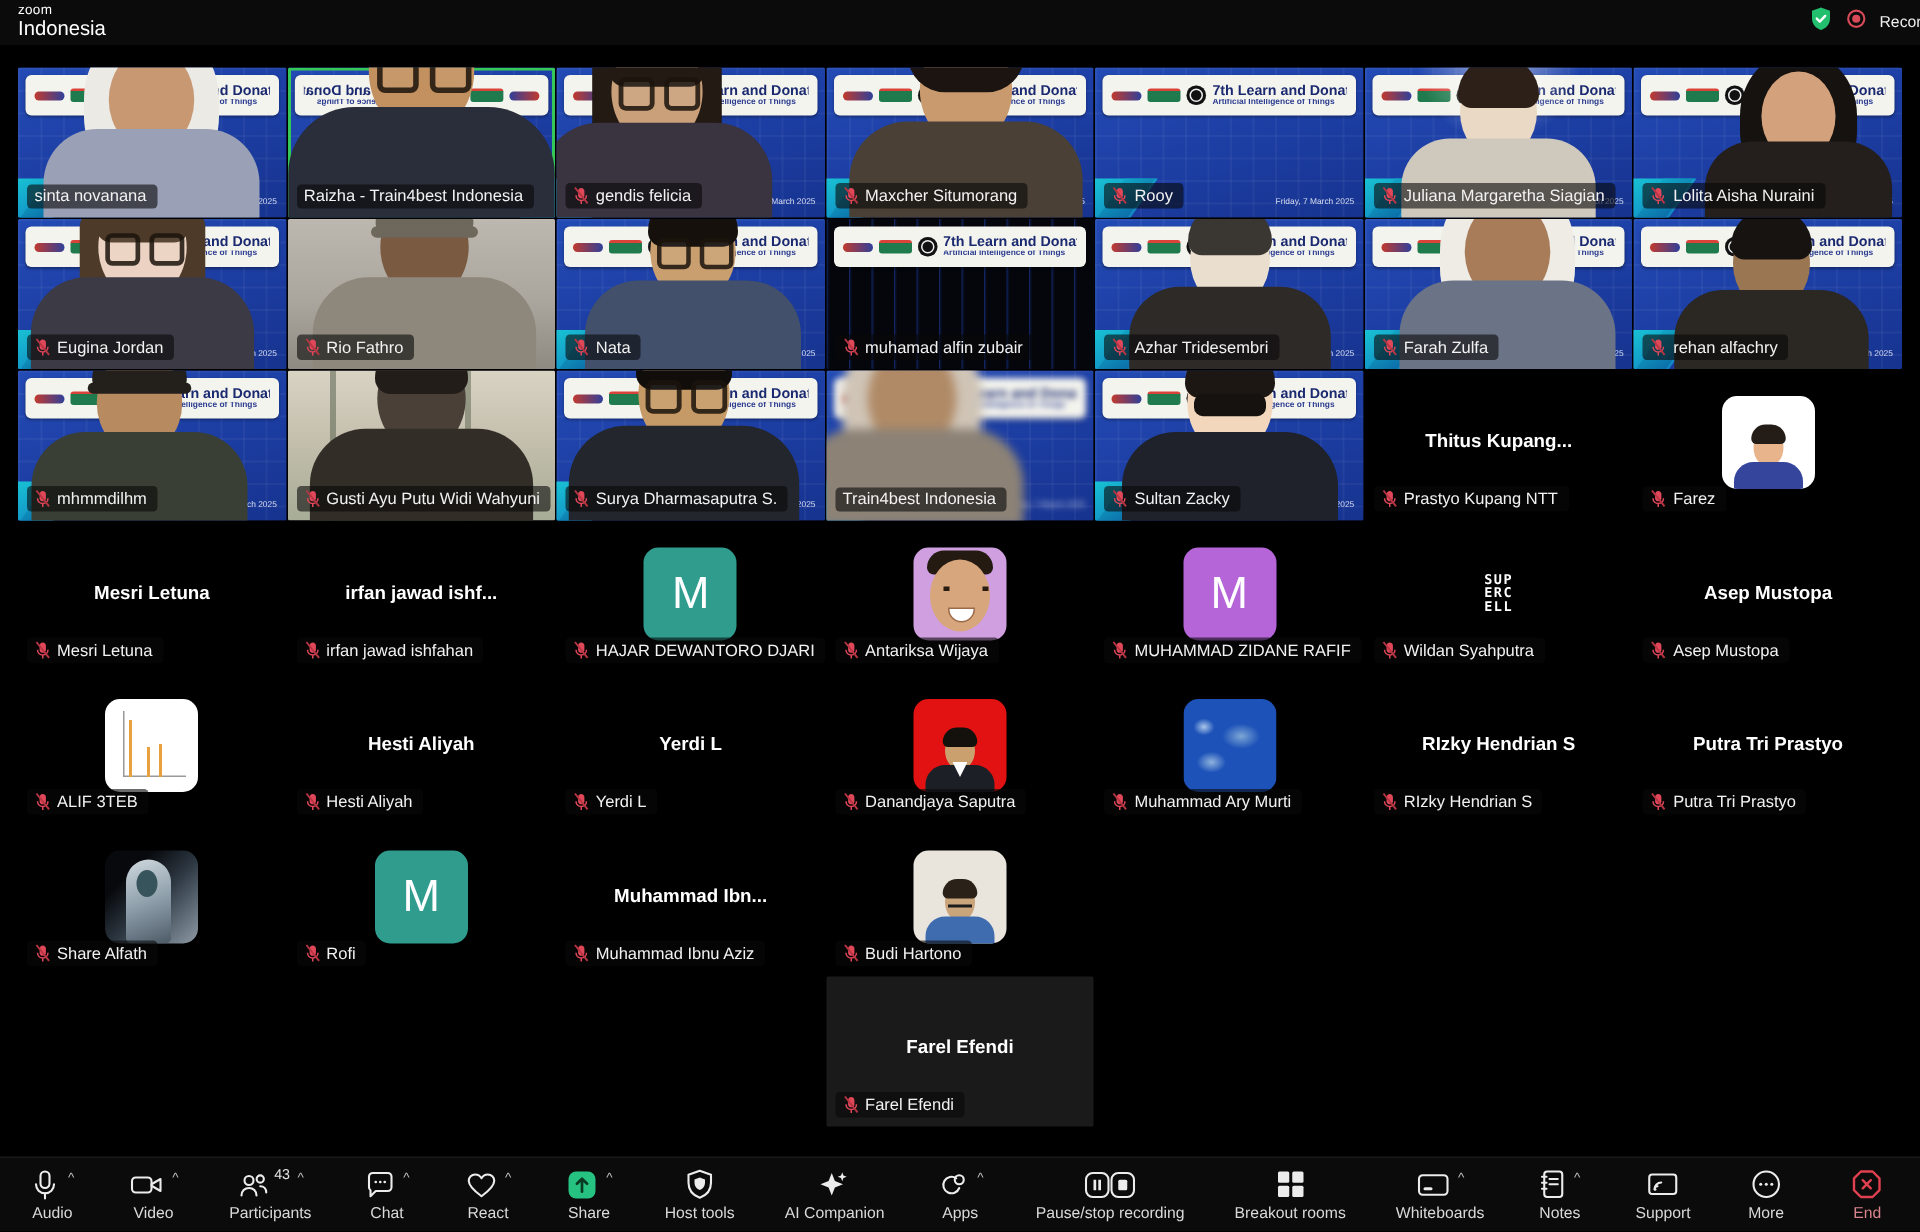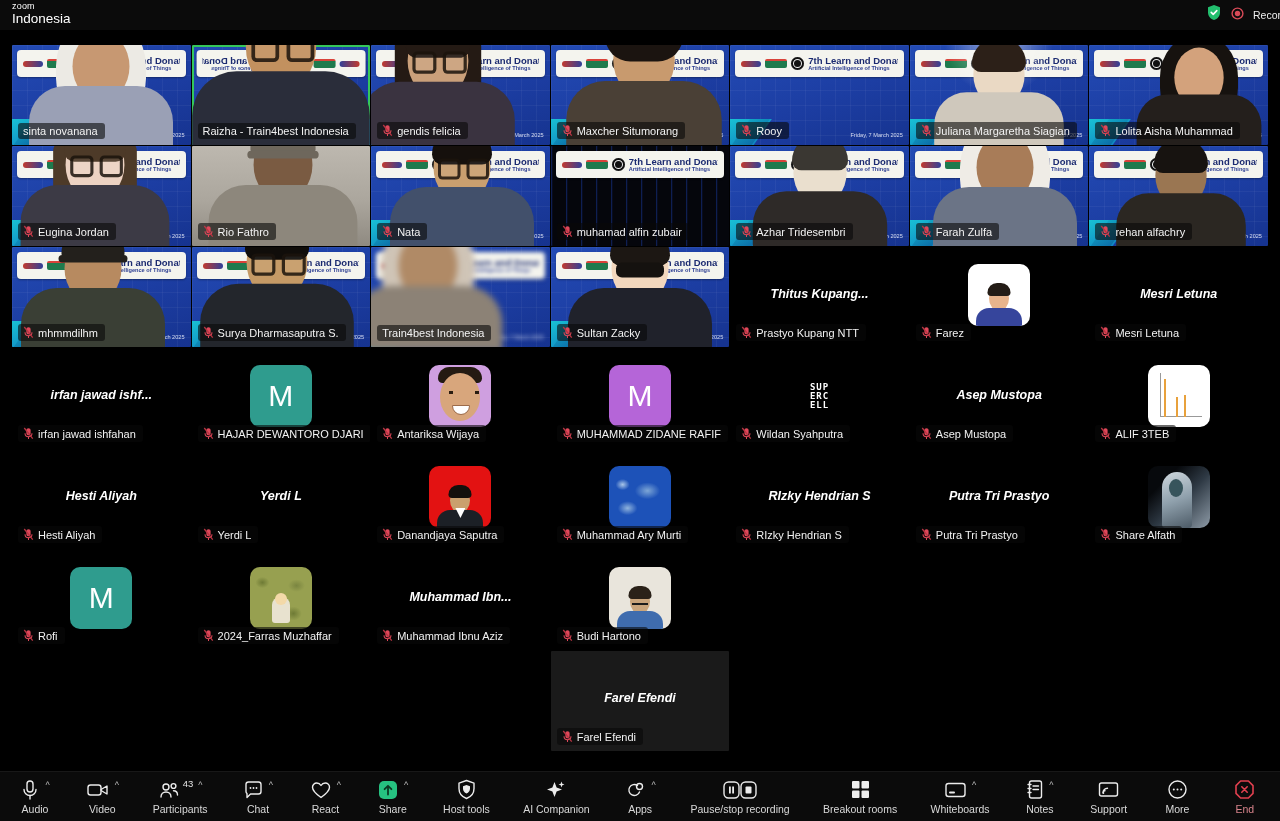--- a/index.html
+++ b/index.html
@@ -71,21 +71,21 @@
   .p-glasses i{display:block;width:12px;height:10px;border:2px solid rgba(25,18,10,.85);border-radius:3px;background:rgba(255,255,255,.07);}
   .p-sun{bottom:49px;left:44px;width:32px;height:10px;background:#15120f;border-radius:4px;z-index:4;}
   .p-shoulders{bottom:0;left:12px;width:96px;height:42px;border-radius:24px 24px 0 0;z-index:5;}
   
   .chip{position:absolute;left:6px;bottom:6px;z-index:8;display:flex;align-items:center;gap:4px;
     background:rgba(8,8,8,.6);border-radius:3px;padding:2px 7px 2px 5px;
     font-size:11px;color:#f2f2f2;white-space:nowrap;max-width:91%;overflow:hidden;text-overflow:ellipsis;}
   .chip .mic{flex:none;display:inline-flex;}
   
   .cname{position:absolute;top:47%;left:4px;right:4px;transform:translateY(-50%);
-    text-align:center;font-weight:700;font-size:12.5px;color:#fff;white-space:nowrap;overflow:hidden;font-style:italic;}
+    text-align:center;font-weight:700;font-size:12.5px;color:#fff;white-space:nowrap;overflow:hidden;}
   .avatar{position:absolute;top:17px;left:50%;transform:translateX(-50%);width:62px;height:62px;border-radius:10px;overflow:hidden;}
   .avatar>div{position:absolute;}
   .av-letter{display:flex;align-items:center;justify-content:center;font-size:30px;font-weight:500;color:#fff;}
   .av-supercell{background:#000;display:flex;flex-direction:column;align-items:center;justify-content:center;line-height:1;}
   .av-supercell span{font-family:"DejaVu Sans Mono",monospace;font-size:9px;font-weight:800;color:#fff;letter-spacing:1px;}
   .av-chart{background:#fff;}
   .av-chart .ax{left:12px;top:8px;bottom:10px;width:1px;background:#999;}
   .av-chart .base{left:12px;right:8px;bottom:10px;height:1px;background:#999;}
   .av-chart .bar{bottom:10px;width:2px;background:#e8a13c;}
   .av-chart .ttl{top:3px;right:4px;font-size:4px;color:#888;}
@@ -354,21 +354,21 @@
       </div>
       <div class="chip">
         <span class="mic">
           <svg width="11" height="13" viewBox="0 0 12 14">
             <path d="M6 1.3c1.4 0 2.3 1 2.3 2.3v3c0 1.3-.9 2.3-2.3 2.3s-2.3-1-2.3-2.3v-3C3.7 2.3 4.6 1.3 6 1.3z" fill="#e0485a"></path>
             <path d="M2.2 6.7c0 2.2 1.6 3.8 3.8 3.8s3.8-1.6 3.8-3.8" stroke="#e0485a" fill="none" stroke-width="1.1"></path>
             <line x1="6" y1="10.6" x2="6" y2="13" stroke="#e0485a" stroke-width="1.1"></line>
             <line x1="1.4" y1="1" x2="10.6" y2="12.6" stroke="#b83543" stroke-width="1.4"></line>
           </svg>
         </span>
-        <span>Lolita Aisha Muhammad</span>
+        <span>Lolita Aisha Nuraini</span>
       </div>
     </div>
     <div class="tile vbg">
       <div class="bgwrap">
         <div class="banner">
           <span class="lg lg1"></span>
           <span class="lg lg2"></span>
           <span class="lg lg3"></span>
           <div class="btxt">
             <div class="btitle">7th Learn and Donate</div>
@@ -603,20 +603,38 @@
           <svg width="11" height="13" viewBox="0 0 12 14">
             <path d="M6 1.3c1.4 0 2.3 1 2.3 2.3v3c0 1.3-.9 2.3-2.3 2.3s-2.3-1-2.3-2.3v-3C3.7 2.3 4.6 1.3 6 1.3z" fill="#e0485a"></path>
             <path d="M2.2 6.7c0 2.2 1.6 3.8 3.8 3.8s3.8-1.6 3.8-3.8" stroke="#e0485a" fill="none" stroke-width="1.1"></path>
             <line x1="6" y1="10.6" x2="6" y2="13" stroke="#e0485a" stroke-width="1.1"></line>
             <line x1="1.4" y1="1" x2="10.6" y2="12.6" stroke="#b83543" stroke-width="1.4"></line>
           </svg>
         </span>
         <span>mhmmdilhm</span>
       </div>
     </div>
+    <div class="tile room2">
+      <div class="person" style="transform: translateX(0px) scale(1.55);">
+        <div class="p-head" style="background: rgb(74, 64, 55);"></div>
+        <div class="p-hair" style="background: rgb(34, 29, 24);"></div>
+        <div class="p-shoulders" style="background: rgb(51, 45, 39);"></div>
+      </div>
+      <div class="chip">
+        <span class="mic">
+          <svg width="11" height="13" viewBox="0 0 12 14">
+            <path d="M6 1.3c1.4 0 2.3 1 2.3 2.3v3c0 1.3-.9 2.3-2.3 2.3s-2.3-1-2.3-2.3v-3C3.7 2.3 4.6 1.3 6 1.3z" fill="#e0485a"></path>
+            <path d="M2.2 6.7c0 2.2 1.6 3.8 3.8 3.8s3.8-1.6 3.8-3.8" stroke="#e0485a" fill="none" stroke-width="1.1"></path>
+            <line x1="6" y1="10.6" x2="6" y2="13" stroke="#e0485a" stroke-width="1.1"></line>
+            <line x1="1.4" y1="1" x2="10.6" y2="12.6" stroke="#b83543" stroke-width="1.4"></line>
+          </svg>
+        </span>
+        <span>Gusti Ayu Putu Widi Wahyuni</span>
+      </div>
+    </div>
     <div class="tile vbg">
       <div class="bgwrap">
         <div class="banner">
           <span class="lg lg1"></span>
           <span class="lg lg2"></span>
           <span class="lg lg3"></span>
           <div class="btxt">
             <div class="btitle">7th Learn and Donate</div>
             <div class="bsub">Artificial Intelligence of Things</div>
           </div>
@@ -983,37 +1001,20 @@
             <path d="M6 1.3c1.4 0 2.3 1 2.3 2.3v3c0 1.3-.9 2.3-2.3 2.3s-2.3-1-2.3-2.3v-3C3.7 2.3 4.6 1.3 6 1.3z" fill="#e0485a"></path>
             <path d="M2.2 6.7c0 2.2 1.6 3.8 3.8 3.8s3.8-1.6 3.8-3.8" stroke="#e0485a" fill="none" stroke-width="1.1"></path>
             <line x1="6" y1="10.6" x2="6" y2="13" stroke="#e0485a" stroke-width="1.1"></line>
             <line x1="1.4" y1="1" x2="10.6" y2="12.6" stroke="#b83543" stroke-width="1.4"></line>
           </svg>
         </span>
         <span>Rofi</span>
       </div>
     </div>
     <div class="tile">
-      <div class="avatar av-cartoon">
-        <div class="cbody"></div>
-        <div class="chead"></div>
-      </div>
-      <div class="chip">
-        <span class="mic">
-          <svg width="11" height="13" viewBox="0 0 12 14">
-            <path d="M6 1.3c1.4 0 2.3 1 2.3 2.3v3c0 1.3-.9 2.3-2.3 2.3s-2.3-1-2.3-2.3v-3C3.7 2.3 4.6 1.3 6 1.3z" fill="#e0485a"></path>
-            <path d="M2.2 6.7c0 2.2 1.6 3.8 3.8 3.8s3.8-1.6 3.8-3.8" stroke="#e0485a" fill="none" stroke-width="1.1"></path>
-            <line x1="6" y1="10.6" x2="6" y2="13" stroke="#e0485a" stroke-width="1.1"></line>
-            <line x1="1.4" y1="1" x2="10.6" y2="12.6" stroke="#b83543" stroke-width="1.4"></line>
-          </svg>
-        </span>
-        <span>2024_Farras Muzhaffar</span>
-      </div>
-    </div>
-    <div class="tile">
       <div class="cname">Muhammad  Ibn...</div>
       <div class="chip">
         <span class="mic">
           <svg width="11" height="13" viewBox="0 0 12 14">
             <path d="M6 1.3c1.4 0 2.3 1 2.3 2.3v3c0 1.3-.9 2.3-2.3 2.3s-2.3-1-2.3-2.3v-3C3.7 2.3 4.6 1.3 6 1.3z" fill="#e0485a"></path>
             <path d="M2.2 6.7c0 2.2 1.6 3.8 3.8 3.8s3.8-1.6 3.8-3.8" stroke="#e0485a" fill="none" stroke-width="1.1"></path>
             <line x1="6" y1="10.6" x2="6" y2="13" stroke="#e0485a" stroke-width="1.1"></line>
             <line x1="1.4" y1="1" x2="10.6" y2="12.6" stroke="#b83543" stroke-width="1.4"></line>
           </svg>
         </span>

